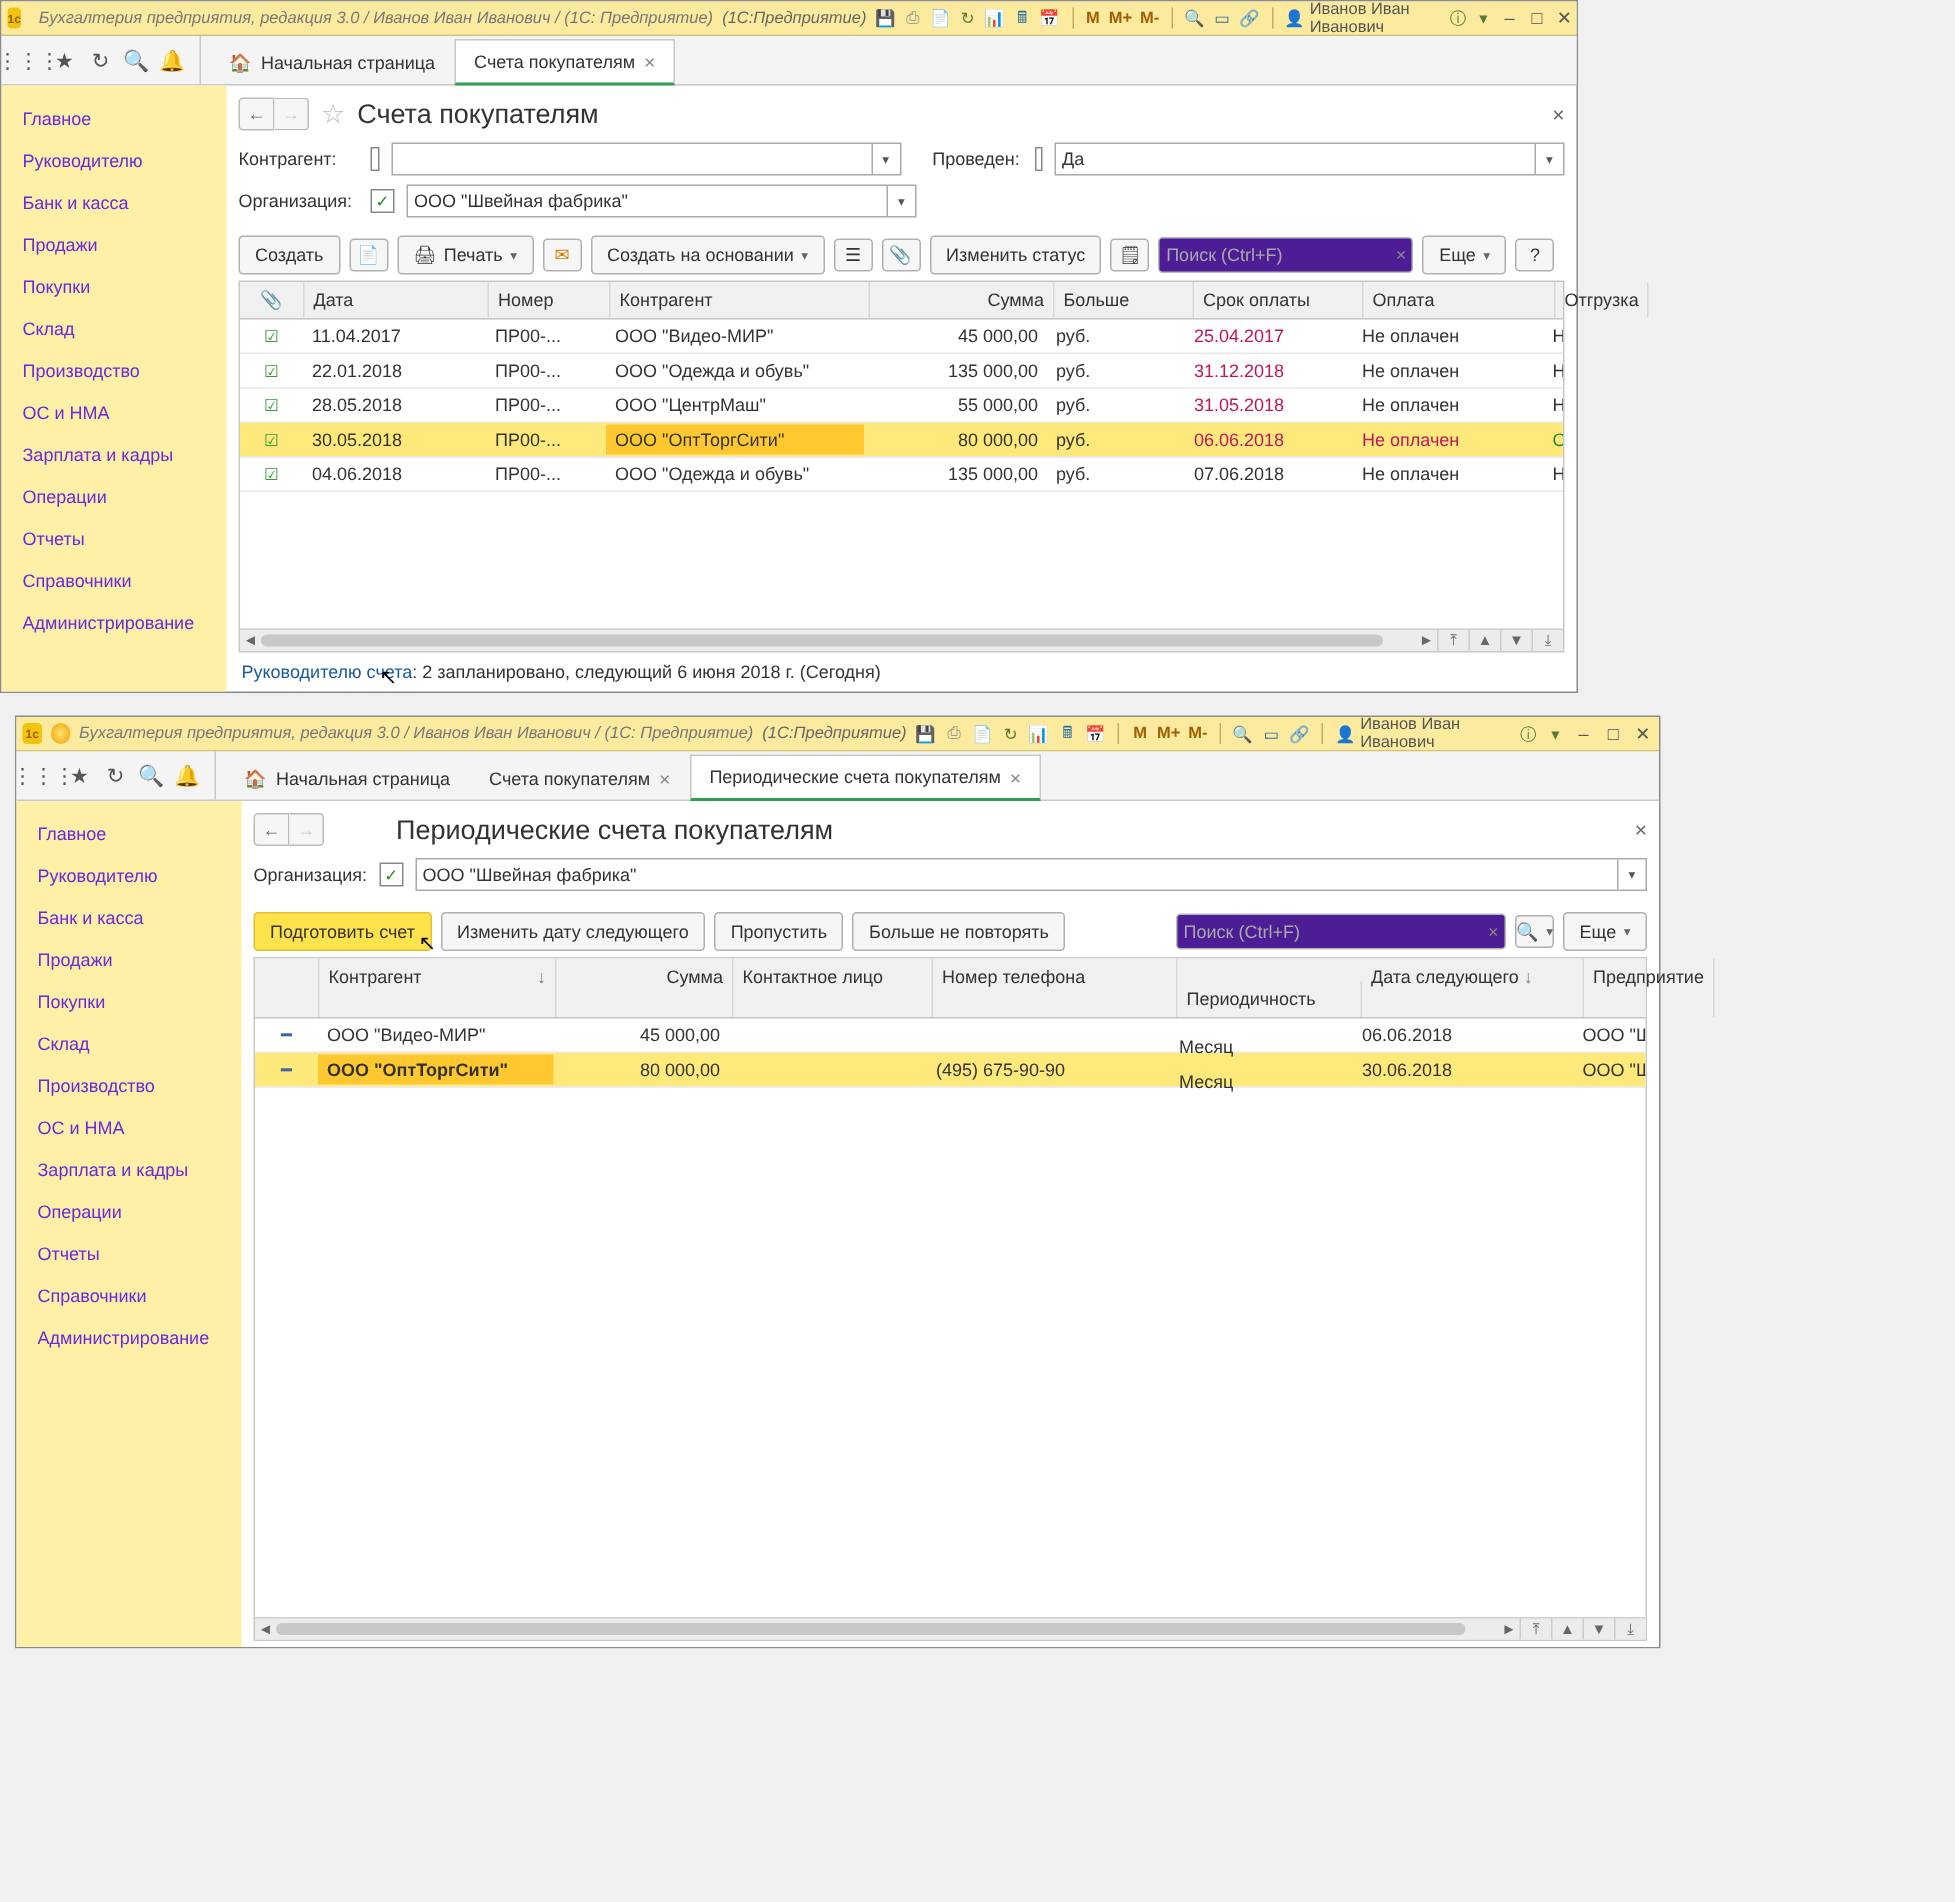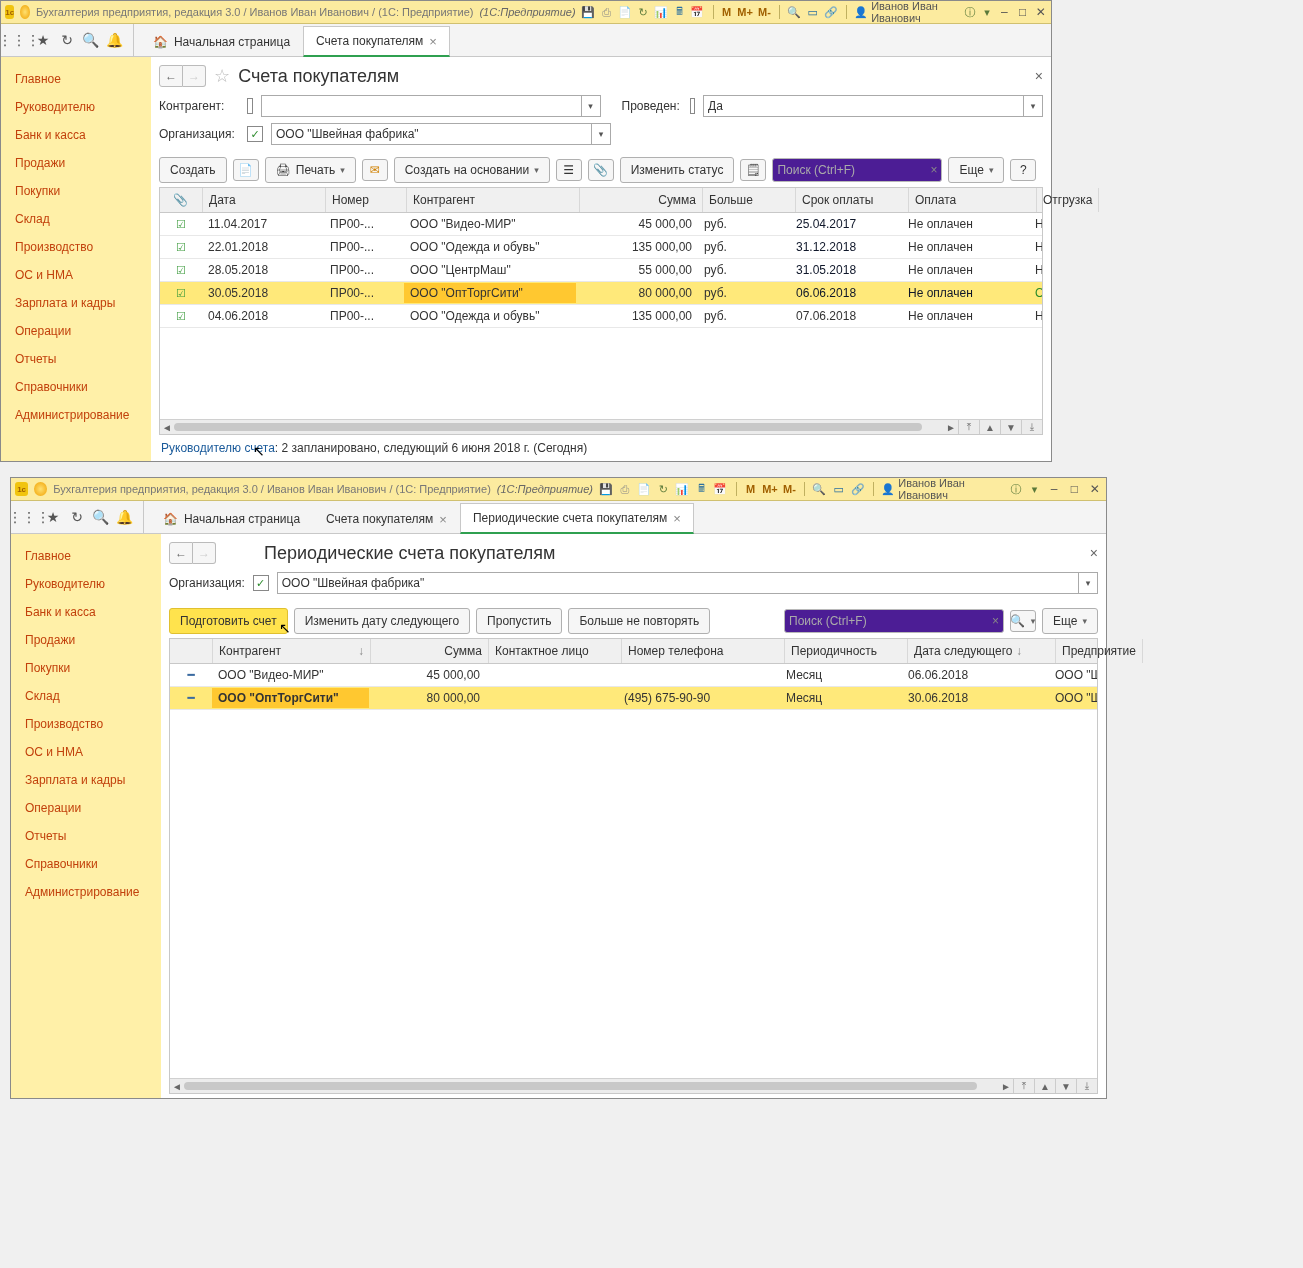--- a/index.html
+++ b/index.html
@@ -2,41 +2,41 @@
 <html><head>
 <meta charset="utf-8">
 <style>
 html,body{margin:0;padding:0;font-family:Arial,sans-serif;font-size:12px;background:#f0f0f0;}
 .win{background:#fff;border:1px solid #8a8a8a;display:flex;flex-direction:column;}
 .win.top{width:1050px;height:460px;margin:0 0 15px 0;}
 .win.bottom{width:1095px;height:620px;margin-left:10px;}
 .titlebar{height:22px;background:linear-gradient(#fceb9f,#fceb9f);display:flex;align-items:center;gap:6px;padding:0 4px;font-size:11px;color:#555;border-bottom:1px solid #d0c070;}
 .tb-logo{width:14px;height:14px;background:#f1c40f;border-radius:3px;display:flex;align-items:center;justify-content:center;font-size:8px;font-weight:bold;color:#a06000;}
 .tb-circle{width:14px;height:14px;border-radius:50%;background:radial-gradient(#ffe070,#f0a000);}
-.tb-text{flex:0 0 auto;color:#777;text-align:center;}
+.tb-text{flex:0 0 auto;font-style:italic;color:#777;text-align:center;}
 .tb-mid{flex:1;color:#666;font-style:italic;text-align:right;}
 .tb-icons{display:flex;gap:6px;align-items:center;}
 .tb-ico{width:14px;height:14px;display:flex;align-items:center;justify-content:center;color:#5b7a3a;font-size:11px;cursor:pointer;}
 .tb-ico.gray{color:#888;}
 .tb-ico.blue{color:#2a6fa0;}
 .tb-ico.red{color:#b03030;}
 .tb-sep{width:1px;height:14px;background:#c0b060;margin:0 2px;}
 .tb-user{color:#555;font-size:11px;display:flex;align-items:center;gap:3px;}
 .tb-winbtn{width:16px;height:14px;display:flex;align-items:center;justify-content:center;color:#555;font-size:12px;cursor:pointer;}
 .topbar{height:32px;background:#f4f4f4;border-bottom:1px solid #c8c8c8;display:flex;align-items:stretch;}
 .topbar .ticons{display:flex;align-items:center;gap:4px;padding:0 8px;border-right:1px solid #c8c8c8;}
 .topbar .tico{width:20px;height:20px;display:flex;align-items:center;justify-content:center;font-size:14px;color:#555;cursor:pointer;}
 .tabs{display:flex;align-items:flex-end;padding-left:6px;}
 .tab{height:28px;padding:0 12px;display:flex;align-items:center;gap:6px;border:1px solid transparent;border-bottom:none;font-size:12px;color:#333;margin-top:4px;cursor:pointer;}
 .tab.home{gap:6px;}
 .tab.active{background:#fff;border-color:#c8c8c8;border-bottom:2px solid #2fa050;position:relative;top:1px;}
 .tab .x{color:#888;font-size:13px;}
 .body{flex:1;display:flex;min-height:0;}
 .sidebar{width:150px;background:#fff0a8;padding:8px 0;display:flex;flex-direction:column;}
-.side-item{padding:7px 14px;font-size:12px;color:#c2410c;cursor:pointer;}
+.side-item{padding:7px 14px;font-size:12px;color:#6d28d9;cursor:pointer;}
 .main{flex:1;display:flex;flex-direction:column;min-width:0;padding:6px 8px 4px 8px;}
 .mheader{display:flex;align-items:center;gap:8px;margin:2px 0 8px 0;}
 .navsq{width:22px;height:20px;border:1px solid #bbb;background:#f6f6f6;display:flex;align-items:center;justify-content:center;font-size:12px;color:#666;cursor:pointer;}
 .navpair{display:flex;}
 .navpair .navsq:first-child{border-radius:3px 0 0 3px;}
 .navpair .navsq:last-child{border-radius:0 3px 3px 0;border-left:none;}
 .star{font-size:18px;color:#bbb;}
 .mtitle{font-size:18px;color:#333;}
 .close-x{margin-left:auto;font-size:14px;color:#666;cursor:pointer;}
 .filters{display:flex;flex-direction:column;gap:6px;margin-bottom:6px;}
@@ -53,21 +53,21 @@
 .search{height:22px;border:1px solid #b8b8b8;background:#4c1d95;border-radius:3px;padding:0 4px;display:flex;align-items:center;width:160px;color:#aaa;font-size:12px;position:relative;}
 .search .sx{margin-left:auto;color:#888;cursor:pointer;}
 .table{flex:1;border:1px solid #c8c8c8;display:flex;flex-direction:column;min-height:0;}
 .thead{display:flex;background:#f0f0f0;border-bottom:1px solid #c8c8c8;}
 .th{padding:5px 6px;font-size:12px;color:#333;border-right:1px solid #d8d8d8;}
 .tbody{flex:1;overflow:auto;}
 .tr{display:flex;border-bottom:1px solid #e8e8e8;height:22px;align-items:center;}
 .tr.sel{background:#ffe97a;}
 .tr.sel .td.hl{background:#ffc830;}
 .td{padding:3px 6px;font-size:12px;color:#333;white-space:nowrap;overflow:hidden;}
-.td.red{color:#0f172a;}
+.td.red{color:#be185d;}
 .td.green{color:#2a8a2a;}
 .td.num{text-align:right;}
 .clip{width:30px;display:flex;align-items:center;justify-content:center;color:#888;}
 .status-ico{font-size:11px;color:#3a9a3a;}
 .scroll{height:14px;background:#ececec;border-top:1px solid #d0d0d0;display:flex;align-items:center;position:relative;}
 .scroll .thumb{position:absolute;left:14px;right:120px;height:8px;background:#c8c8c8;border-radius:4px;}
 .scroll .arrow{width:14px;height:14px;display:flex;align-items:center;justify-content:center;font-size:10px;color:#666;cursor:pointer;}
 .scroll .arrow.r{margin-left:auto;}
 .scroll .mini{width:20px;height:14px;border-left:1px solid #ccc;display:flex;align-items:center;justify-content:center;font-size:10px;color:#666;cursor:pointer;}
 .footer{padding:6px 2px 2px;font-size:12px;color:#333;}
@@ -83,21 +83,21 @@
 .w1 .c-cur{flex:0 0 80px;}
 .w1 .c-due{flex:0 0 100px;}
 .w1 .c-pay{flex:0 0 115px;}
 .w1 .c-ship{flex:1 1 auto;}
 
 .w2 .c2-ico{flex:0 0 30px;}
 .w2 .c2-ctr{flex:0 0 145px;}
 .w2 .c2-sum{flex:0 0 105px;}
 .w2 .c2-contact{flex:0 0 120px;}
 .w2 .c2-tel{flex:0 0 150px;}
-.w2 .c2-per{flex:0 0 110px;}
+.w2 .c2-per{flex:0 0 110px;margin-top:15px;}
 .w2 .c2-next{flex:0 0 135px;}
 .w2 .c2-org{flex:1 1 auto;}
 </style>
 </head>
 <body>
 
 <div class="win top">
  <div class="titlebar">
   <span class="tb-logo">1c</span>
   <span class="tb-circle"></span>

